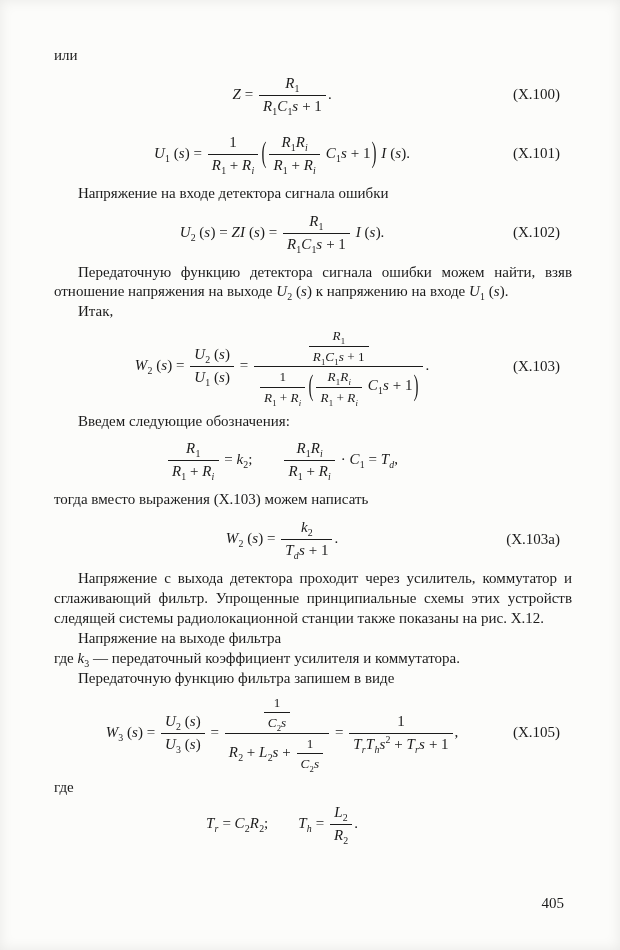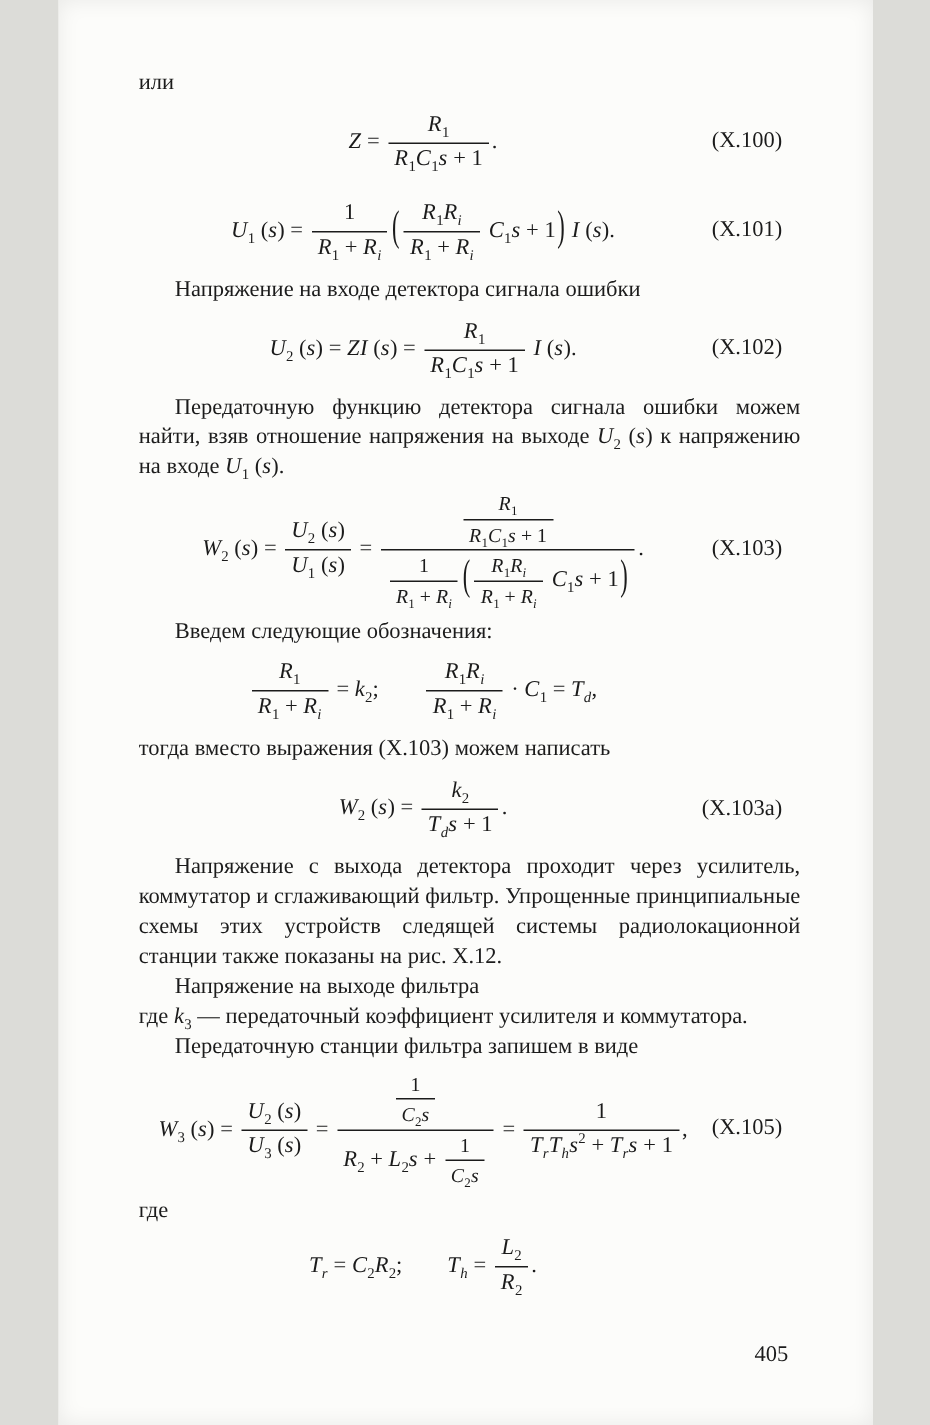--- a/index.html
+++ b/index.html
@@ -1,18 +1,18 @@
 <!DOCTYPE html>
 <html><head>
 <meta charset="utf-8">
 <style>
   * { margin:0; padding:0; box-sizing:border-box; }
   html, body { background:#dcdcd8; }
   .page {
-    width:543px; height:950px;
+    width:620px; height:950px;
     margin:0 auto;
     background:#fcfcfa;
     color:#1b1b1b;
     font-family:"Liberation Serif", serif;
     font-size:15px;
     line-height:1.33;
     padding:46px 48px 28px 54px;
     position:relative;
     overflow:hidden;
     box-shadow:inset 0 0 14px rgba(0,0,0,0.08);
@@ -70,20 +70,21 @@
 
   <p class="para indent">Напряжение на входе детектора сигнала ошибки</p>
 
   <div class="eq">
     <span class="math"><i>U</i><sub>2</sub> (<i>s</i>) = <i>ZI</i> (<i>s</i>) = <span class="fr"><span class="nu"><i>R</i><sub>1</sub></span><span class="de"><i>R</i><sub>1</sub><i>C</i><sub>1</sub><i>s</i> + 1</span></span> <i>I</i> (<i>s</i>).</span>
     <span class="eqnum">(X.102)</span>
   </div>
 
   <p class="para indent">Передаточную функцию детектора сигнала ошибки можем найти, взяв отношение напряжения на выходе <i>U</i><sub>2</sub> (<i>s</i>) к напряжению на входе <i>U</i><sub>1</sub> (<i>s</i>).</p>
 
+  <p class="para indent">Итак,</p>
 
   <div class="eq tight">
     <span class="math"><i>W</i><sub>2</sub> (<i>s</i>) = <span class="fr"><span class="nu"><i>U</i><sub>2</sub> (<i>s</i>)</span><span class="de"><i>U</i><sub>1</sub> (<i>s</i>)</span></span> = <span class="fr"><span class="nu"><span class="fr"><span class="nu"><i>R</i><sub>1</sub></span><span class="de"><i>R</i><sub>1</sub><i>C</i><sub>1</sub><i>s</i> + 1</span></span></span><span class="de"><span class="fr"><span class="nu">1</span><span class="de"><i>R</i><sub>1</sub> + <i>R<sub>i</sub></i></span></span><span class="big">(</span><span class="fr"><span class="nu"><i>R</i><sub>1</sub><i>R<sub>i</sub></i></span><span class="de"><i>R</i><sub>1</sub> + <i>R<sub>i</sub></i></span></span> <i>C</i><sub>1</sub><i>s</i> + 1<span class="big">)</span></span></span>.</span>
     <span class="eqnum">(X.103)</span>
   </div>
 
   <p class="para indent">Введем следующие обозначения:</p>
 
   <div class="eq">
     <span class="math"><span class="fr"><span class="nu"><i>R</i><sub>1</sub></span><span class="de"><i>R</i><sub>1</sub> + <i>R<sub>i</sub></i></span></span> = <i>k</i><sub>2</sub>;  <span class="fr"><span class="nu"><i>R</i><sub>1</sub><i>R<sub>i</sub></i></span><span class="de"><i>R</i><sub>1</sub> + <i>R<sub>i</sub></i></span></span> · <i>C</i><sub>1</sub> = <i>T<sub>d</sub></i>,</span>
@@ -97,21 +98,21 @@
     <span class="eqnum">(X.103а)</span>
   </div>
 
   <p class="para indent">Напряжение с выхода детектора проходит через усилитель, коммутатор и сглаживающий фильтр. Упрощенные принципиальные схемы этих устройств следящей системы радиолокационной станции также показаны на рис. X.12.</p>
 
   <p class="para indent">Напряжение на выходе фильтра</p>
 
 
   <p class="para">где <i>k</i><sub>3</sub> — передаточный коэффициент усилителя и коммутатора.</p>
 
-  <p class="para indent">Передаточную станции фильтра запишем в виде</p>
+  <p class="para indent">Передаточную функцию фильтра запишем в виде</p>
 
   <div class="eq tight">
     <span class="math"><i>W</i><sub>3</sub> (<i>s</i>) = <span class="fr"><span class="nu"><i>U</i><sub>2</sub> (<i>s</i>)</span><span class="de"><i>U</i><sub>3</sub> (<i>s</i>)</span></span> = <span class="fr"><span class="nu"><span class="fr"><span class="nu">1</span><span class="de"><i>C</i><sub>2</sub><i>s</i></span></span></span><span class="de"><i>R</i><sub>2</sub> + <i>L</i><sub>2</sub><i>s</i> + <span class="fr"><span class="nu">1</span><span class="de"><i>C</i><sub>2</sub><i>s</i></span></span></span></span> = <span class="fr"><span class="nu">1</span><span class="de"><i>T<sub>r</sub></i><i>T<sub>h</sub></i><i>s</i><sup>2</sup> + <i>T<sub>r</sub></i><i>s</i> + 1</span></span>,</span>
     <span class="eqnum">(X.105)</span>
   </div>
 
   <p class="para">где</p>
 
   <div class="eq tight">
     <span class="math"><i>T<sub>r</sub></i> = <i>C</i><sub>2</sub><i>R</i><sub>2</sub>;  <i>T<sub>h</sub></i> = <span class="fr"><span class="nu"><i>L</i><sub>2</sub></span><span class="de"><i>R</i><sub>2</sub></span></span>.</span>

